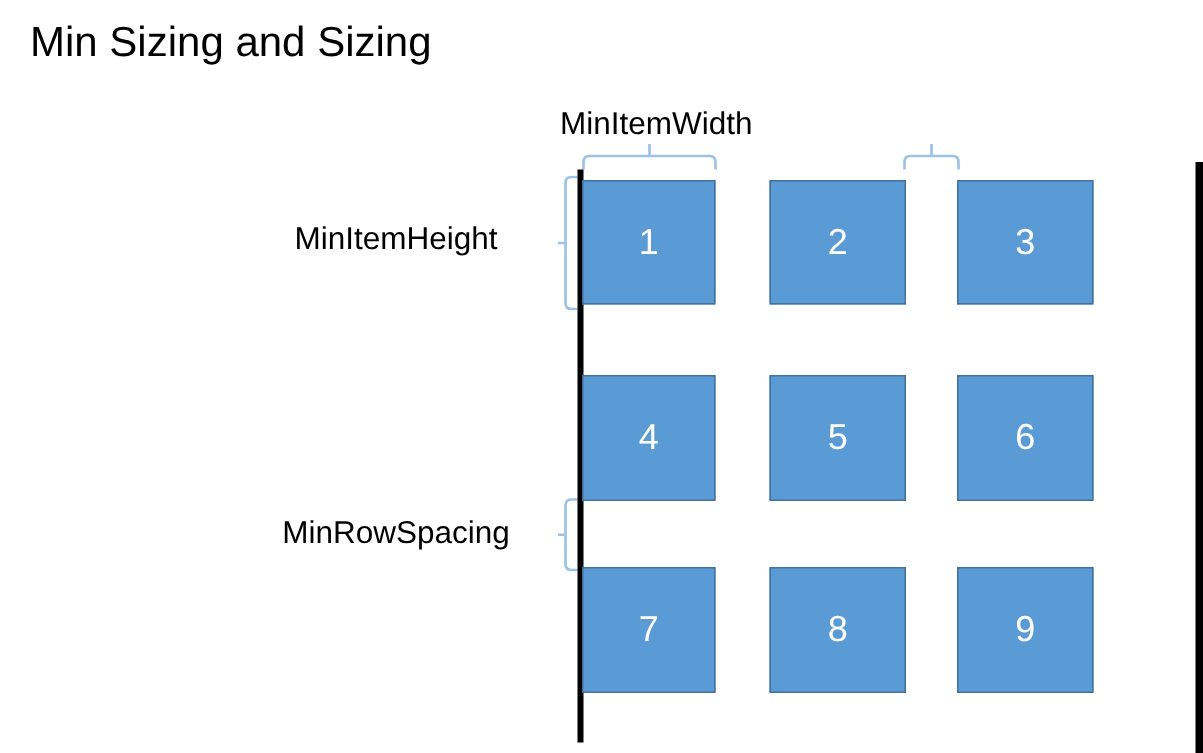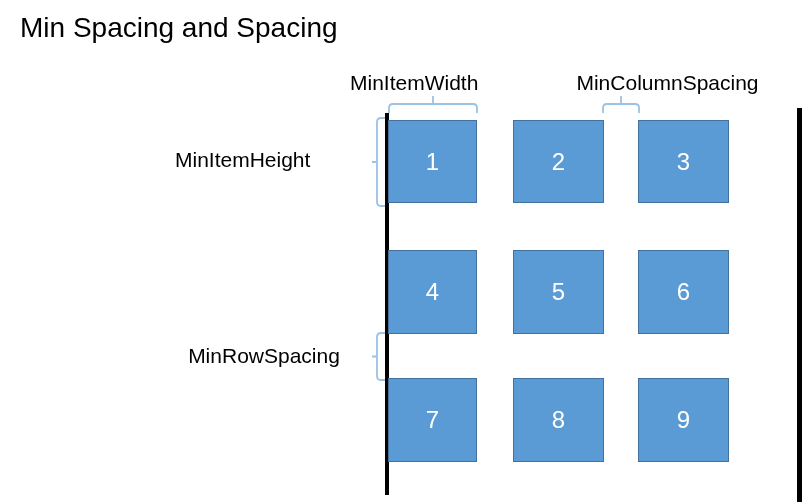--- a/index.html
+++ b/index.html
@@ -20,23 +20,23 @@
     font-weight: 400;
     color: #000000;
     white-space: nowrap;
   }
   .label {
     position: absolute;
     font-size: 21px;
     color: #000000;
     white-space: nowrap;
   }
-  .lbl-miw { left: 350px; top: 71px; width: 175px; }
+  .lbl-miw { left: 350px; top: 71px; width: 175px; text-align: center; }
   .lbl-mcs { left: 560px; top: 71px; width: 215px; text-align: center; }
-  .lbl-mih { left: 175px; top: 148px; width: 178px; text-align: left; }
+  .lbl-mih { left: 175px; top: 148px; width: 178px; text-align: center; }
   .lbl-mrs { left: 175px; top: 344px; width: 178px; text-align: center; }
 
   .brace { position: absolute; }
   .brace path { stroke: #9CC2E5; stroke-width: 1.8; fill: none; }
   .brace-miw { left: 388px; top: 93px; }
   .brace-mcs { left: 602px; top: 93px; }
   .brace-mih { left: 371px; top: 117px; }
   .brace-mrs { left: 371px; top: 332px; }
 
   .edge-line { position: absolute; background: #000000; }
@@ -62,24 +62,23 @@
   .r3 { top: 378px; height: 84px; }
   .c1 { left: 388px; width: 89px; }
   .c2 { left: 513px; width: 91px; }
   .c3 { left: 638px; width: 91px; }
 </style>
 </head>
 <body>
 
 <div class="stage">
 
-  <h1 class="title">Min Spacing and Spacing</h1>
+  <h1 class="title">Min Sizing and Sizing</h1>
 
   <div class="label lbl-miw">MinItemWidth</div>
-  <div class="label lbl-mcs">MinColumnSpacing</div>
   <div class="label lbl-mih">MinItemHeight</div>
   <div class="label lbl-mrs">MinRowSpacing</div>
 
   <svg class="brace brace-miw" width="90" height="22" viewBox="0 0 90 22">
     <path d="M1,20 L1,15 Q1,11 5,11 L85,11 Q89,11 89,15 L89,20 M45,11 L45,3"></path>
   </svg>
   <svg class="brace brace-mcs" width="38" height="22" viewBox="0 0 38 22">
     <path d="M1,20 L1,15 Q1,11 5,11 L33,11 Q37,11 37,15 L37,20 M19,11 L19,3"></path>
   </svg>
   <svg class="brace brace-mih" width="15" height="90" viewBox="0 0 15 90">

